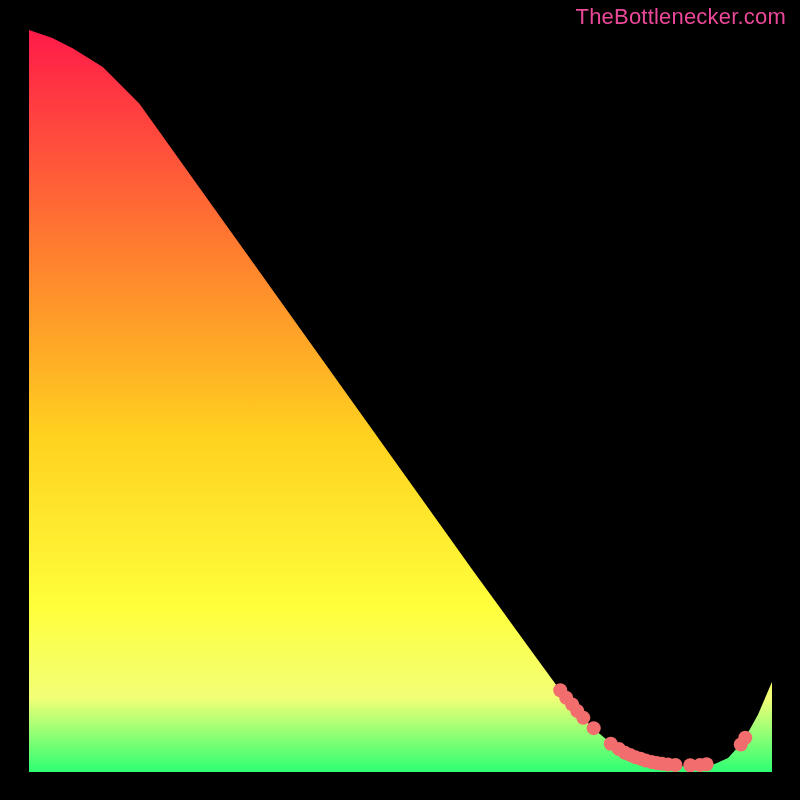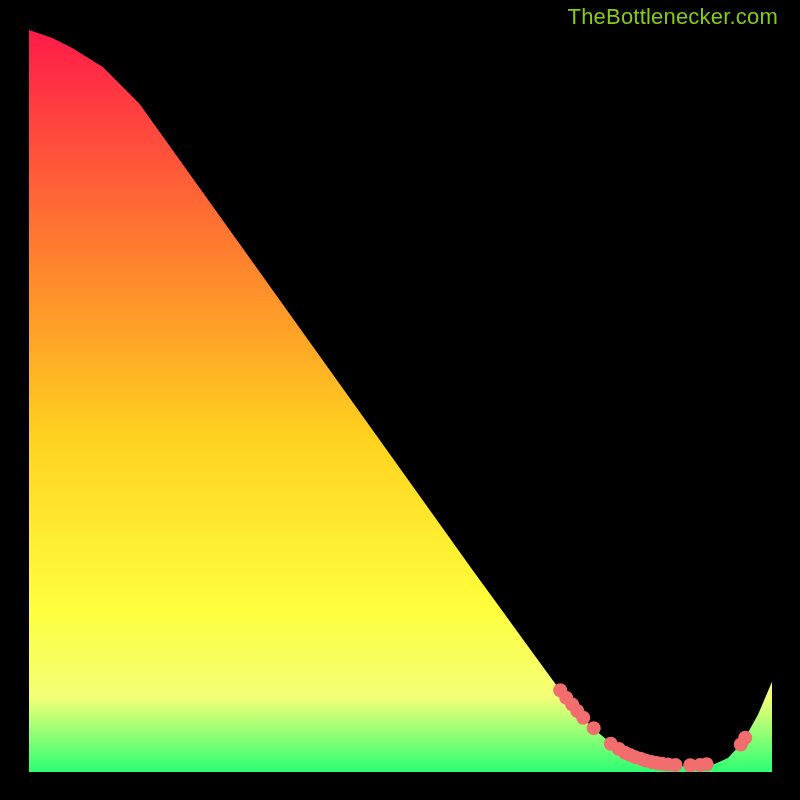--- a/index.html
+++ b/index.html
@@ -12,22 +12,22 @@
     font-family: Arial, Helvetica, sans-serif;
   }
   .stage {
     position: relative;
     width: 800px;
     height: 800px;
   }
   .watermark {
     position: absolute;
     top: 4px;
-    right: 22px;
-    color: #84cc16;
+    right: 14px;
+    color: #ec4899;
     font-size: 22px;
     letter-spacing: 0.2px;
     font-weight: 400;
     z-index: 30;
     user-select: none;
   }
   .plot-frame {
     position: absolute;
     left: 29px;
     top: 29px;

